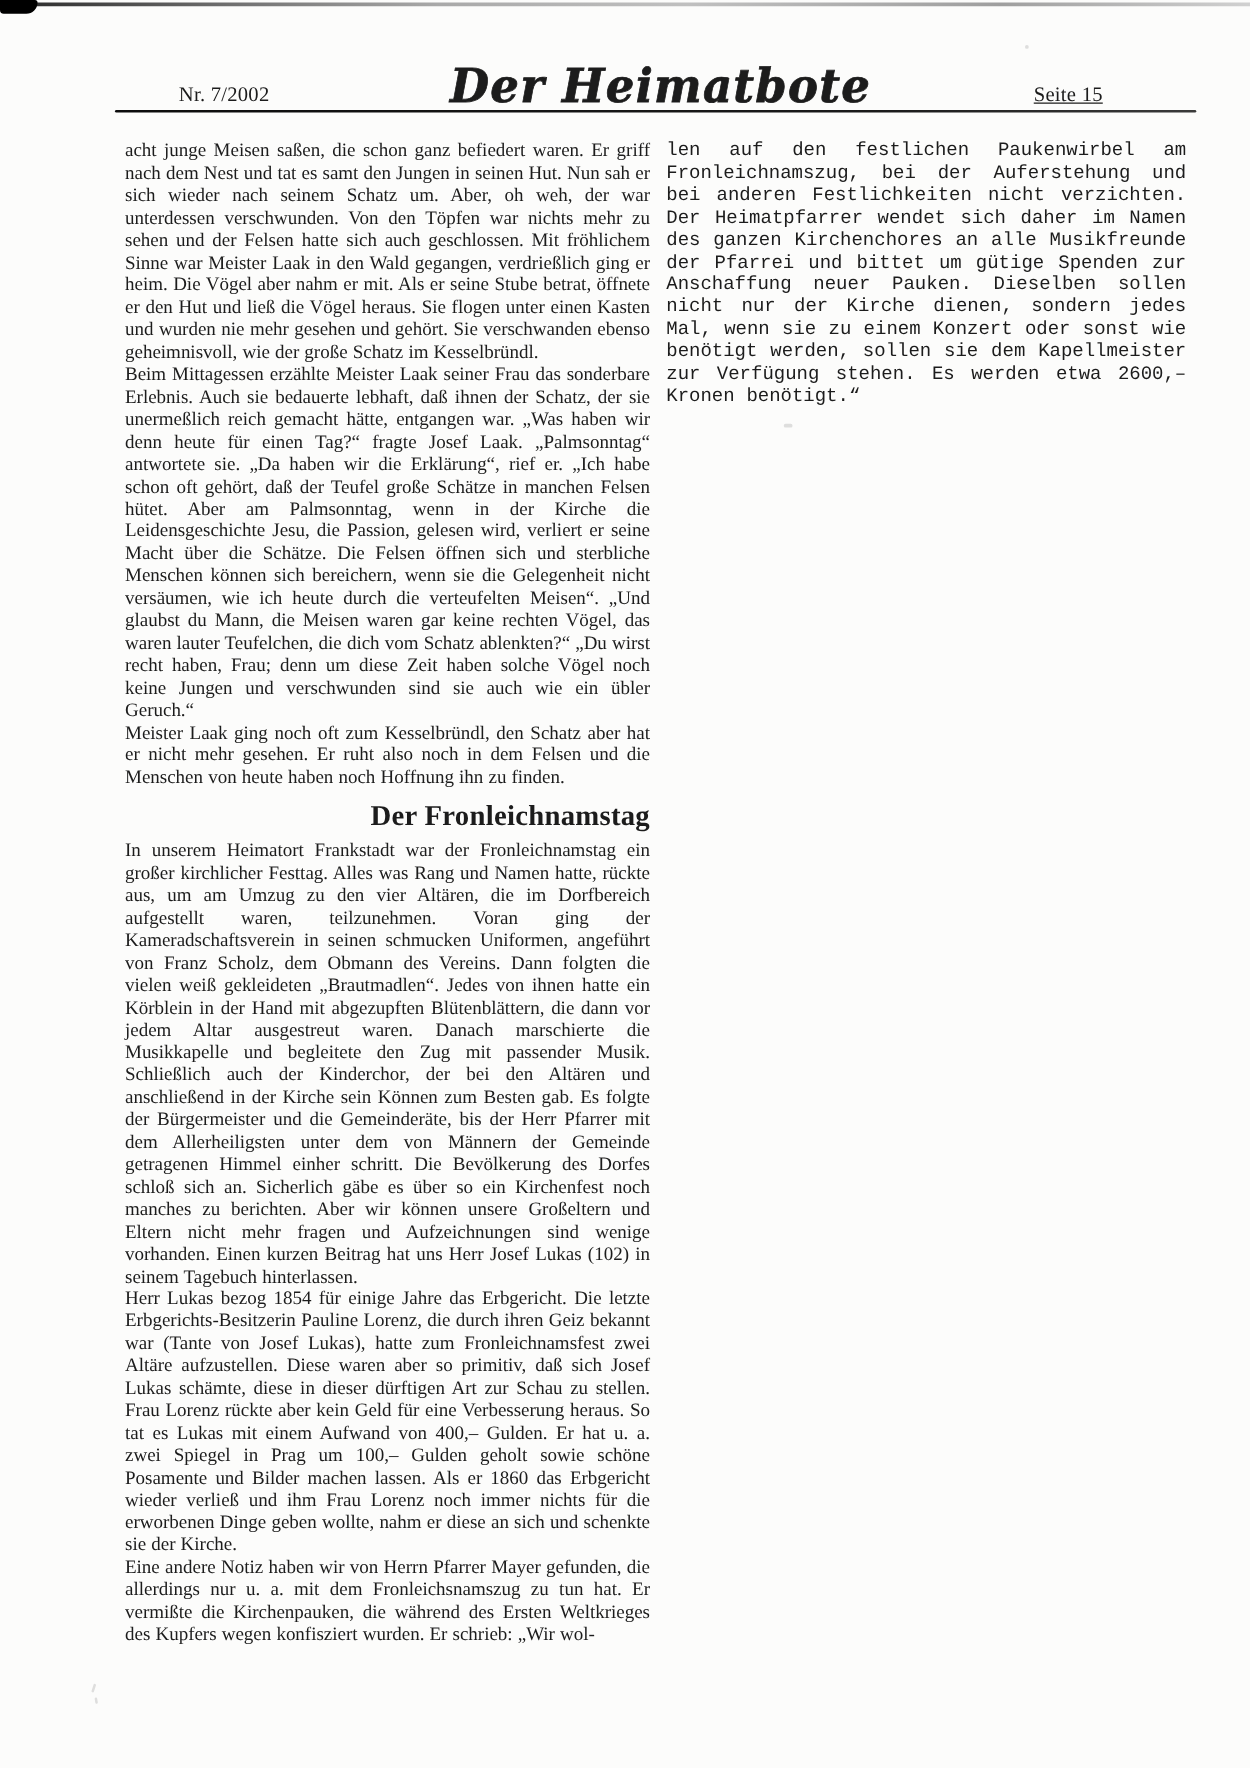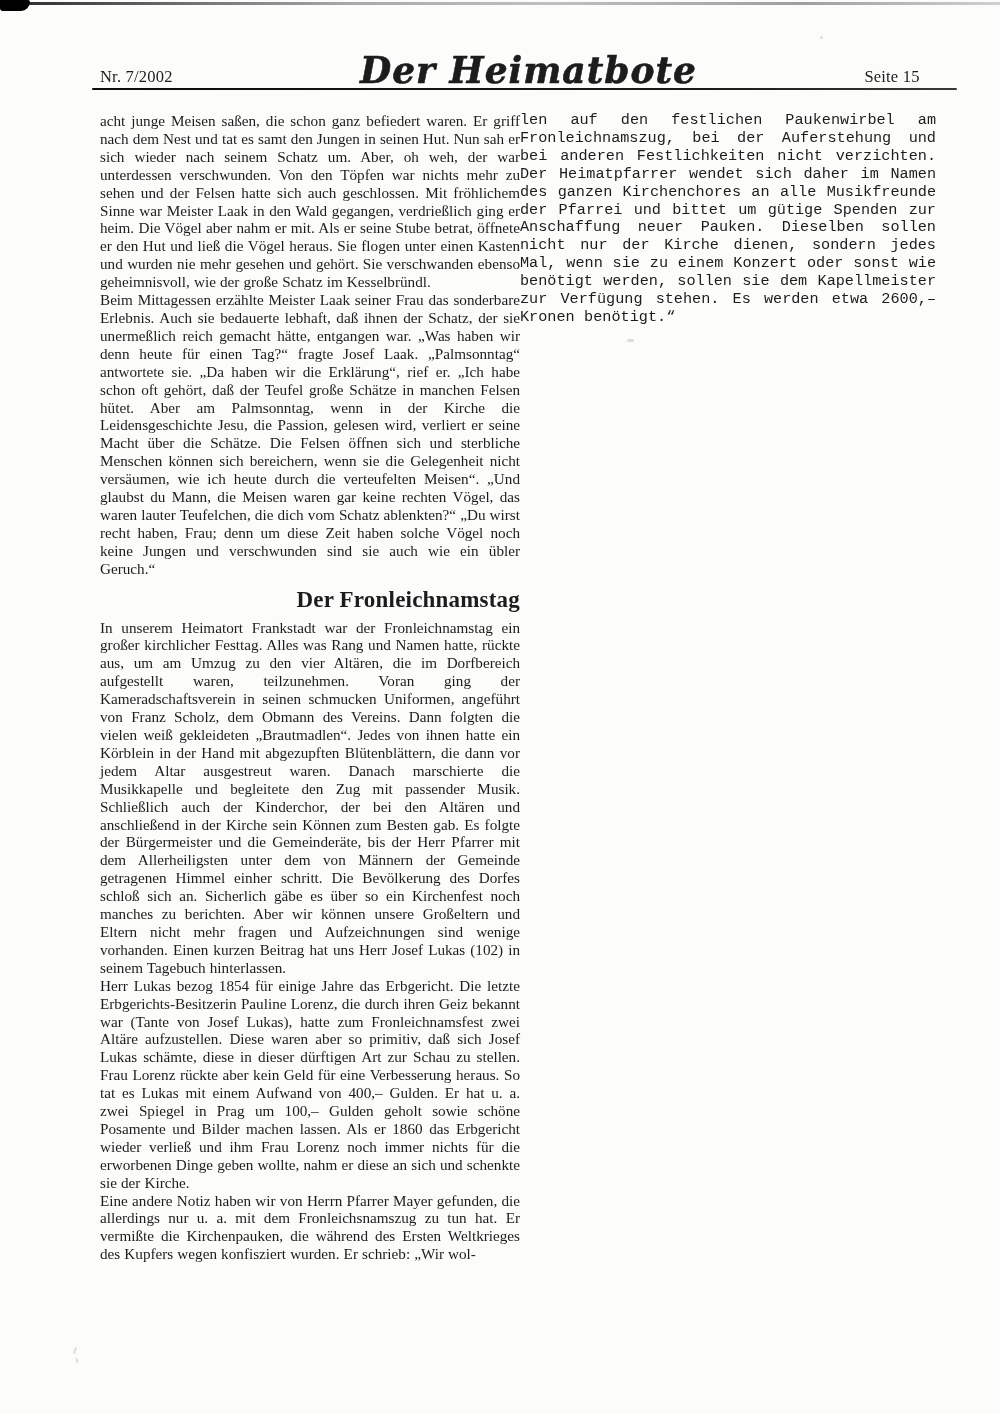--- a/index.html
+++ b/index.html
@@ -23,41 +23,41 @@
     position: absolute; top: 0; left: 0; width: 30px; height: 11px;
     background: #000; border-radius: 0 2px 9px 3px;
   }
 
   
   .masthead-row {
     position: absolute; left: 100px; width: 857px; top: 48px; height: 40px;
     display: flex; align-items: baseline;
   }
   .issue, .pagenum {
-    font-size: 16.5px; letter-spacing: .2px; width: 130px; flex: none;
+    font-size: 16.5px; letter-spacing: .2px; width: 130px; flex: none; margin-left: 43px;
   }
-  .pagenum { text-align: center; }
+  .pagenum { text-align: left; text-decoration: underline; }
   .masthead {
     flex: 1; text-align: center;
     font-family: "DejaVu Serif", serif;
     font-weight: 700; font-style: italic;
     font-size: 36px; letter-spacing: 1px;
     transform: scaleY(1.04);
     -webkit-text-stroke: .6px var(--ink, #111);
   }
   .rule {
     position: absolute; left: 92px; width: 865px; top: 88px; height: 2.4px;
     background: linear-gradient(to right, #0c0c0c 0%, #1a1a1a 70%, #3a3a3a 100%);
     border-radius: 1px;
   }
 
   
   .columns {
     position: absolute; left: 100px; top: 112px; width: 857px;
-    display: flex; align-items: flex-start;
+    display: flex; gap: 13px; align-items: flex-start;
   }
   .col { width: 420px; flex: none; }
   .col-right { width: 416px; font-family: Liberation Mono, monospace; }
   .col p {
     margin: 0;
     font-size: 15.2px;
     line-height: 17.9px;
     text-align: justify;
     hyphens: none;
     word-spacing: .02em;
@@ -91,20 +91,21 @@
     <span class="masthead">Der Heimatbote</span>
     <span class="pagenum">Seite 15</span>
   </header>
 
   <div class="rule"></div>
 
   <main class="columns">
     <div class="col">
         <p>acht junge Meisen saßen, die schon ganz befiedert waren. Er griff nach dem Nest und tat es samt den Jungen in seinen Hut. Nun sah er sich wieder nach seinem Schatz um. Aber, oh weh, der war unterdessen verschwunden. Von den Töpfen war nichts mehr zu sehen und der Felsen hatte sich auch geschlossen. Mit fröhlichem Sinne war Meister Laak in den Wald gegangen, verdrießlich ging er heim. Die Vögel aber nahm er mit. Als er seine Stube betrat, öffnete er den Hut und ließ die Vögel heraus. Sie flogen unter einen Kasten und wurden nie mehr gesehen und gehört. Sie verschwanden ebenso geheimnisvoll, wie der große Schatz im Kesselbründl.</p>
         <p>Beim Mittagessen erzählte Meister Laak seiner Frau das sonderbare Erlebnis. Auch sie bedauerte lebhaft, daß ihnen der Schatz, der sie unermeßlich reich gemacht hätte, entgangen war. „Was haben wir denn heute für einen Tag?“ fragte Josef Laak. „Palmsonntag“ antwortete sie. „Da haben wir die Erklärung“, rief er. „Ich habe schon oft gehört, daß der Teufel große Schätze in manchen Felsen hütet. Aber am Palmsonntag, wenn in der Kirche die Leidensgeschichte Jesu, die Passion, gelesen wird, verliert er seine Macht über die Schätze. Die Felsen öffnen sich und sterbliche Menschen können sich bereichern, wenn sie die Gelegenheit nicht versäumen, wie ich heute durch die verteufelten Meisen“. „Und glaubst du Mann, die Meisen waren gar keine rechten Vögel, das waren lauter Teufelchen, die dich vom Schatz ablenkten?“ „Du wirst recht haben, Frau; denn um diese Zeit haben solche Vögel noch keine Jungen und verschwunden sind sie auch wie ein übler Geruch.“</p>
+        <p>Meister Laak ging noch oft zum Kesselbründl, den Schatz aber hat er nicht mehr gesehen. Er ruht also noch in dem Felsen und die Menschen von heute haben noch Hoffnung ihn zu finden.</p>
         <h2>Der Fronleichnamstag</h2>
         <p>In unserem Heimatort Frankstadt war der Fronleichnamstag ein großer kirchlicher Festtag. Alles was Rang und Namen hatte, rückte aus, um am Umzug zu den vier Altären, die im Dorfbereich aufgestellt waren, teilzunehmen. Voran ging der Kameradschaftsverein in seinen schmucken Uniformen, angeführt von Franz Scholz, dem Obmann des Vereins. Dann folgten die vielen weiß gekleideten „Brautmadlen“. Jedes von ihnen hatte ein Körblein in der Hand mit abgezupften Blütenblättern, die dann vor jedem Altar ausgestreut waren. Danach marschierte die Musikkapelle und begleitete den Zug mit passender Musik. Schließlich auch der Kinderchor, der bei den Altären und anschließend in der Kirche sein Können zum Besten gab. Es folgte der Bürgermeister und die Gemeinderäte, bis der Herr Pfarrer mit dem Allerheiligsten unter dem von Männern der Gemeinde getragenen Himmel einher schritt. Die Bevölkerung des Dorfes schloß sich an. Sicherlich gäbe es über so ein Kirchenfest noch manches zu berichten. Aber wir können unsere Großeltern und Eltern nicht mehr fragen und Aufzeichnungen sind wenige vorhanden. Einen kurzen Beitrag hat uns Herr Josef Lukas (102) in seinem Tagebuch hinterlassen.</p>
         <p>Herr Lukas bezog 1854 für einige Jahre das Erbgericht. Die letzte Erbgerichts-Besitzerin Pauline Lorenz, die durch ihren Geiz bekannt war (Tante von Josef Lukas), hatte zum Fronleichnamsfest zwei Altäre aufzustellen. Diese waren aber so primitiv, daß sich Josef Lukas schämte, diese in dieser dürftigen Art zur Schau zu stellen. Frau Lorenz rückte aber kein Geld für eine Verbesserung heraus. So tat es Lukas mit einem Aufwand von 400,– Gulden. Er hat u. a. zwei Spiegel in Prag um 100,– Gulden geholt sowie schöne Posamente und Bilder machen lassen. Als er 1860 das Erbgericht wieder verließ und ihm Frau Lorenz noch immer nichts für die erworbenen Dinge geben wollte, nahm er diese an sich und schenkte sie der Kirche.</p>
         <p>Eine andere Notiz haben wir von Herrn Pfarrer Mayer gefunden, die allerdings nur u. a. mit dem Fronleichsnamszug zu tun hat. Er vermißte die Kirchenpauken, die während des Ersten Weltkrieges des Kupfers wegen konfisziert wurden. Er schrieb: „Wir wol-</p>
       </div>
     <div class="col col-right">
         <p>len auf den festlichen Paukenwirbel am Fronleichnamszug, bei der Auferstehung und bei anderen Festlichkeiten nicht verzichten. Der Heimatpfarrer wendet sich daher im Namen des ganzen Kirchenchores an alle Musikfreunde der Pfarrei und bittet um gütige Spenden zur Anschaffung neuer Pauken. Dieselben sollen nicht nur der Kirche dienen, sondern jedes Mal, wenn sie zu einem Konzert oder sonst wie benötigt werden, sollen sie dem Kapellmeister zur Verfügung stehen. Es werden etwa 2600,– Kronen benötigt.“</p>
       </div>
   </main>
 

